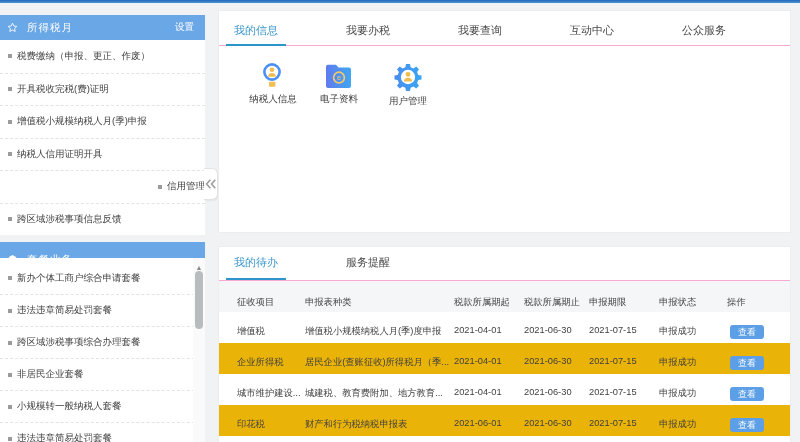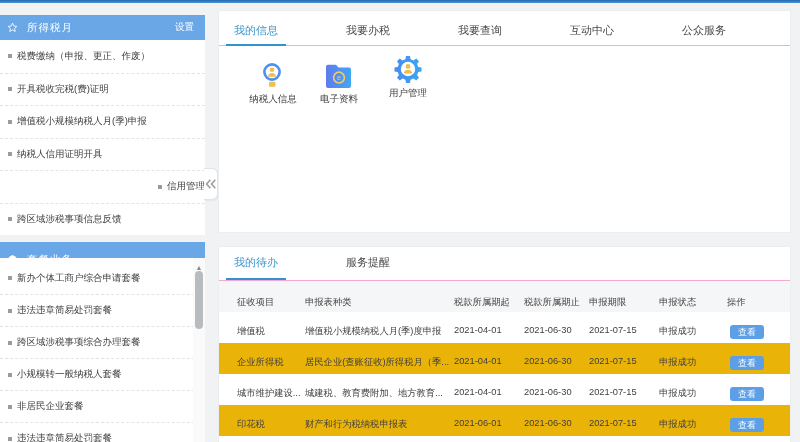--- a/index.html
+++ b/index.html
@@ -106,25 +106,25 @@
   <div class="sitem" style="height:32px;">
       <span class="bullet"></span>
       <span class="txt">违法违章简易处罚套餐</span>
     </div>
   <div class="sitem" style="height:32px;">
       <span class="bullet"></span>
       <span class="txt">跨区域涉税事项综合办理套餐</span>
     </div>
   <div class="sitem" style="height:32px;">
       <span class="bullet"></span>
+      <span class="txt">非居民企业套餐</span>
+    </div>
+  <div class="sitem" style="height:32px;">
+      <span class="bullet"></span>
       <span class="txt">小规模转一般纳税人套餐</span>
-    </div>
-  <div class="sitem" style="height:32px;">
-      <span class="bullet"></span>
-      <span class="txt">非居民企业套餐</span>
     </div>
   <div class="sitem" style="height:32px;">
       <span class="bullet"></span>
       <span class="txt">违法违章简易处罚套餐</span>
     </div>
 </div>
 
 <div class="abs" style="left:193px; top:258px; width:12px; height:184px; background:#fafafa;"></div>
 <div class="abs" style="left:195px; top:264px; width:8px; height:7px; color:#8a8a8a; font-size:7px; line-height:7px; text-align:center;">▲</div>
 <div class="abs" style="left:194.5px; top:271px; width:8px; height:58px; background:#b9bcbe; border-radius:4px;"></div>
@@ -160,21 +160,21 @@
         <stop offset="0" stop-color="#5f7bee"></stop>
             <stop offset="1" stop-color="#41a6f2"></stop>
       </linearGradient>
         </defs>
       <path d="M1 8.8 a2 2 0 0 1 2-2 h8 l2.5 2.8 h10.5 a2 2 0 0 1 2 2 v16.4 a2 2 0 0 1-2 2 h-21 a2 2 0 0 1-2-2 z" fill="url(#fold)"></path>
       <circle cx="14" cy="19.6" r="5.4" fill="none" stroke="#f2ca6c" stroke-width="1.7"></circle>
       <text x="14" y="22.4" text-anchor="middle" font-size="7.5" fill="#f2ca6c" font-family="Liberation Sans">e</text>
     </svg>
     <div class="lbl">电子资料</div>
   </div>
-  <div class="iconcell" style="left:149px; top:41px;font-family:Liberation Serif, serif;">
+  <div class="iconcell" style="left:149px; top:49px;font-family:Liberation Serif, serif;">
     <svg width="28" height="34" viewBox="0 0 28 34">
       <defs>
           <linearGradient id="gear" x1="0" y1="0" x2="1" y2="0">
         <stop offset="0" stop-color="#4a8cf0"></stop>
             <stop offset="1" stop-color="#38a7f2"></stop>
       </linearGradient>
         </defs>
       <path d="M12 4h4l.6 3.2 2.9 1.2 2.7-1.9 2.8 2.8-1.9 2.7 1.2 2.9 3.2.6v4l-3.2.6-1.2 2.9 1.9 2.7-2.8 2.8-2.7-1.9-2.9 1.2-.6 3.2h-4l-.6-3.2-2.9-1.2-2.7 1.9-2.8-2.8 1.9-2.7-1.2-2.9-3.2-.6v-4l3.2-.6 1.2-2.9-1.9-2.7 2.8-2.8 2.7 1.9 2.9-1.2z" fill="url(#gear)"></path>
       <circle cx="14" cy="17" r="7.2" fill="#fff"></circle>
       <circle cx="14" cy="14.4" r="2.4" fill="#f0bc4e"></circle>

